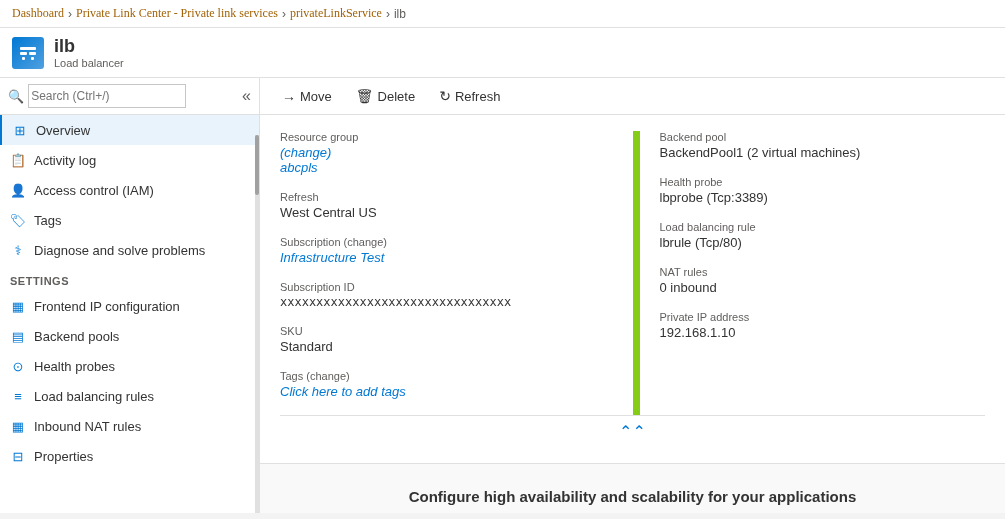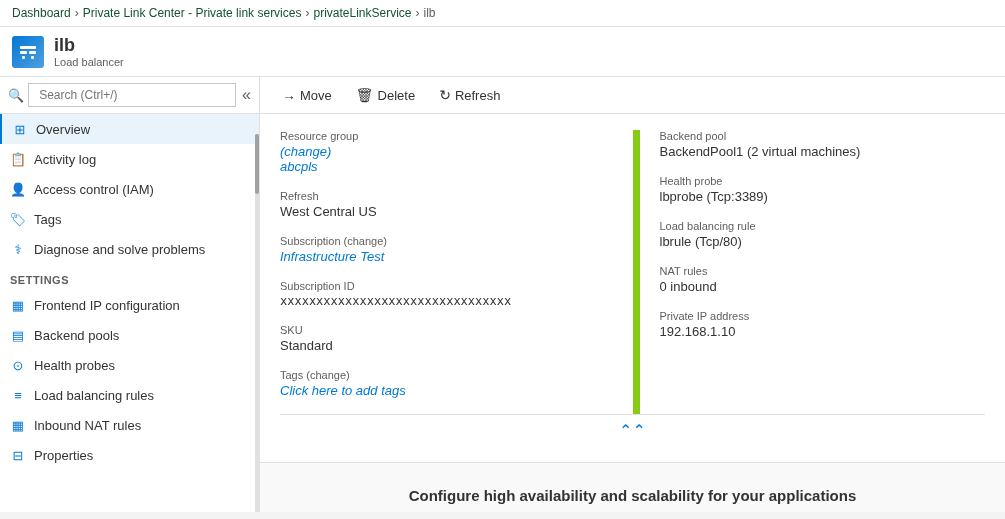--- a/index.html
+++ b/index.html
@@ -1,41 +1,41 @@
 <!DOCTYPE html>
 <html><head>
   <meta charset="utf-8">
   <style>
     * { box-sizing: border-box; margin: 0; padding: 0; }
     body { font-family: 'Segoe UI', Arial, sans-serif; font-size: 13px; color: #333; background: #f3f3f3; width: 1005px; height: 519px; overflow: hidden; }
 
     
     .breadcrumb { display: flex; align-items: center; padding: 6px 12px; background: #fff; border-bottom: 1px solid #e0e0e0; font-size: 12px; gap: 4px; }
-    .breadcrumb a { color: #14532d; text-decoration: none; }
+    .breadcrumb a { color: #a16207; text-decoration: none; font-family: Liberation Serif, serif; }
     .breadcrumb span { color: #605e5c; }
 
     
     .header { display: flex; align-items: center; padding: 8px 12px; background: #fff; border-bottom: 1px solid #e0e0e0; gap: 10px; }
     .header-icon { width: 32px; height: 32px; background: #0078d4; border-radius: 3px; display: flex; align-items: center; justify-content: center; }
     .header-icon svg { width: 20px; height: 20px; }
     .header-title { font-size: 18px; font-weight: 600; color: #333; }
     .header-subtitle { font-size: 11px; color: #605e5c; }
 
     
     .toolbar { display: flex; align-items: center; padding: 6px 12px; background: #fff; border-bottom: 1px solid #e0e0e0; gap: 4px; }
     .toolbar-btn { display: flex; align-items: center; gap: 4px; padding: 4px 10px; background: none; border: none; cursor: pointer; color: #333; font-size: 13px; border-radius: 2px; }
     .toolbar-btn .icon { font-size: 14px; }
 
     
     .layout { display: flex; height: calc(519px - 84px); }
 
     
     .sidebar { width: 260px; background: #fff; border-right: 1px solid #e0e0e0; display: flex; flex-direction: column; overflow: hidden; flex-shrink: 0; }
     .search-box { display: flex; align-items: center; padding: 6px 8px; border-bottom: 1px solid #e0e0e0; gap: 4px; }
-    .search-box input { border: 1px solid #c8c6c4; padding: 4px 10px; font-size: 12px; width: 208px; outline: none; }
+    .search-box input { border: 1px solid #c8c6c4; padding: 4px 2px; font-size: 12px; width: 158px; outline: none; }
     .search-expand { margin-left: auto; cursor: pointer; color: #605e5c; font-size: 16px; }
     .sidebar-item { display: flex; align-items: center; padding: 7px 10px; cursor: pointer; gap: 8px; font-size: 13px; }
     .sidebar-item.active { background: #e8f3fb; border-left: 2px solid #0078d4; }
     .sidebar-item .item-icon { width: 16px; height: 16px; display: flex; align-items: center; justify-content: center; flex-shrink: 0; }
     .sidebar-section { padding: 10px 10px 4px; font-size: 11px; font-weight: 600; color: #605e5c; text-transform: uppercase; letter-spacing: 0.5px; }
     .scroll-indicator { position: absolute; right: 0; top: 0; width: 4px; height: 100%; }
     .scroll-track { width: 4px; background: #e0e0e0; height: 100%; }
     .scroll-thumb { width: 4px; background: #a0a0a0; height: 60px; margin-top: 20px; border-radius: 2px; }
 
     

